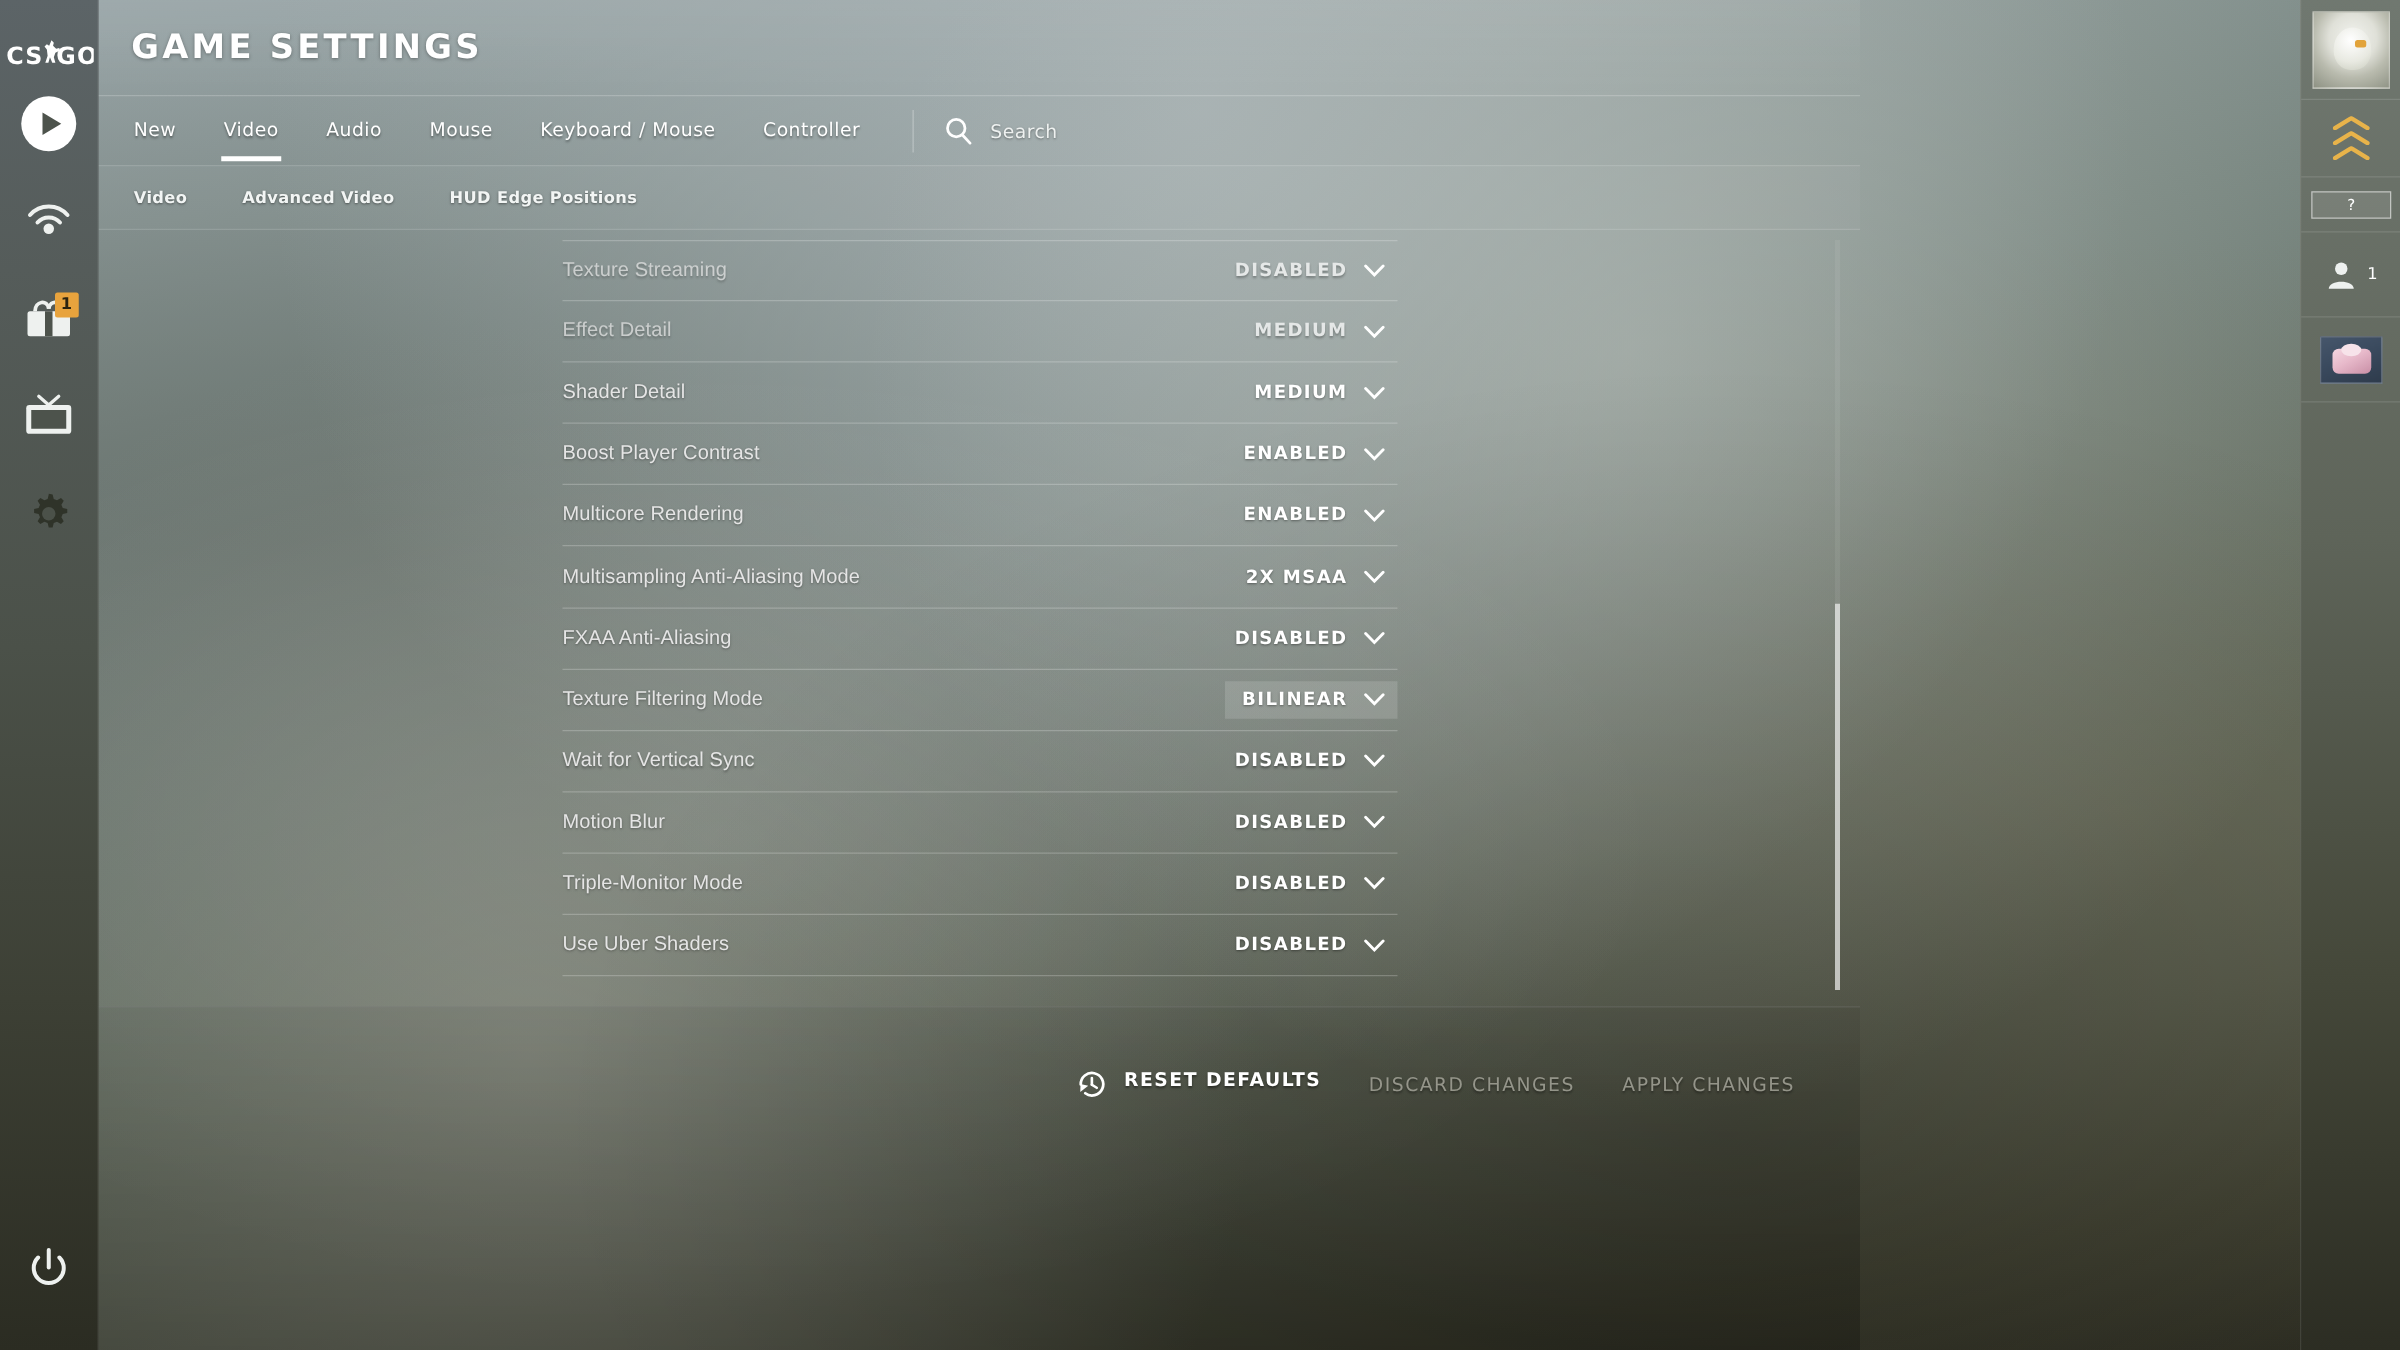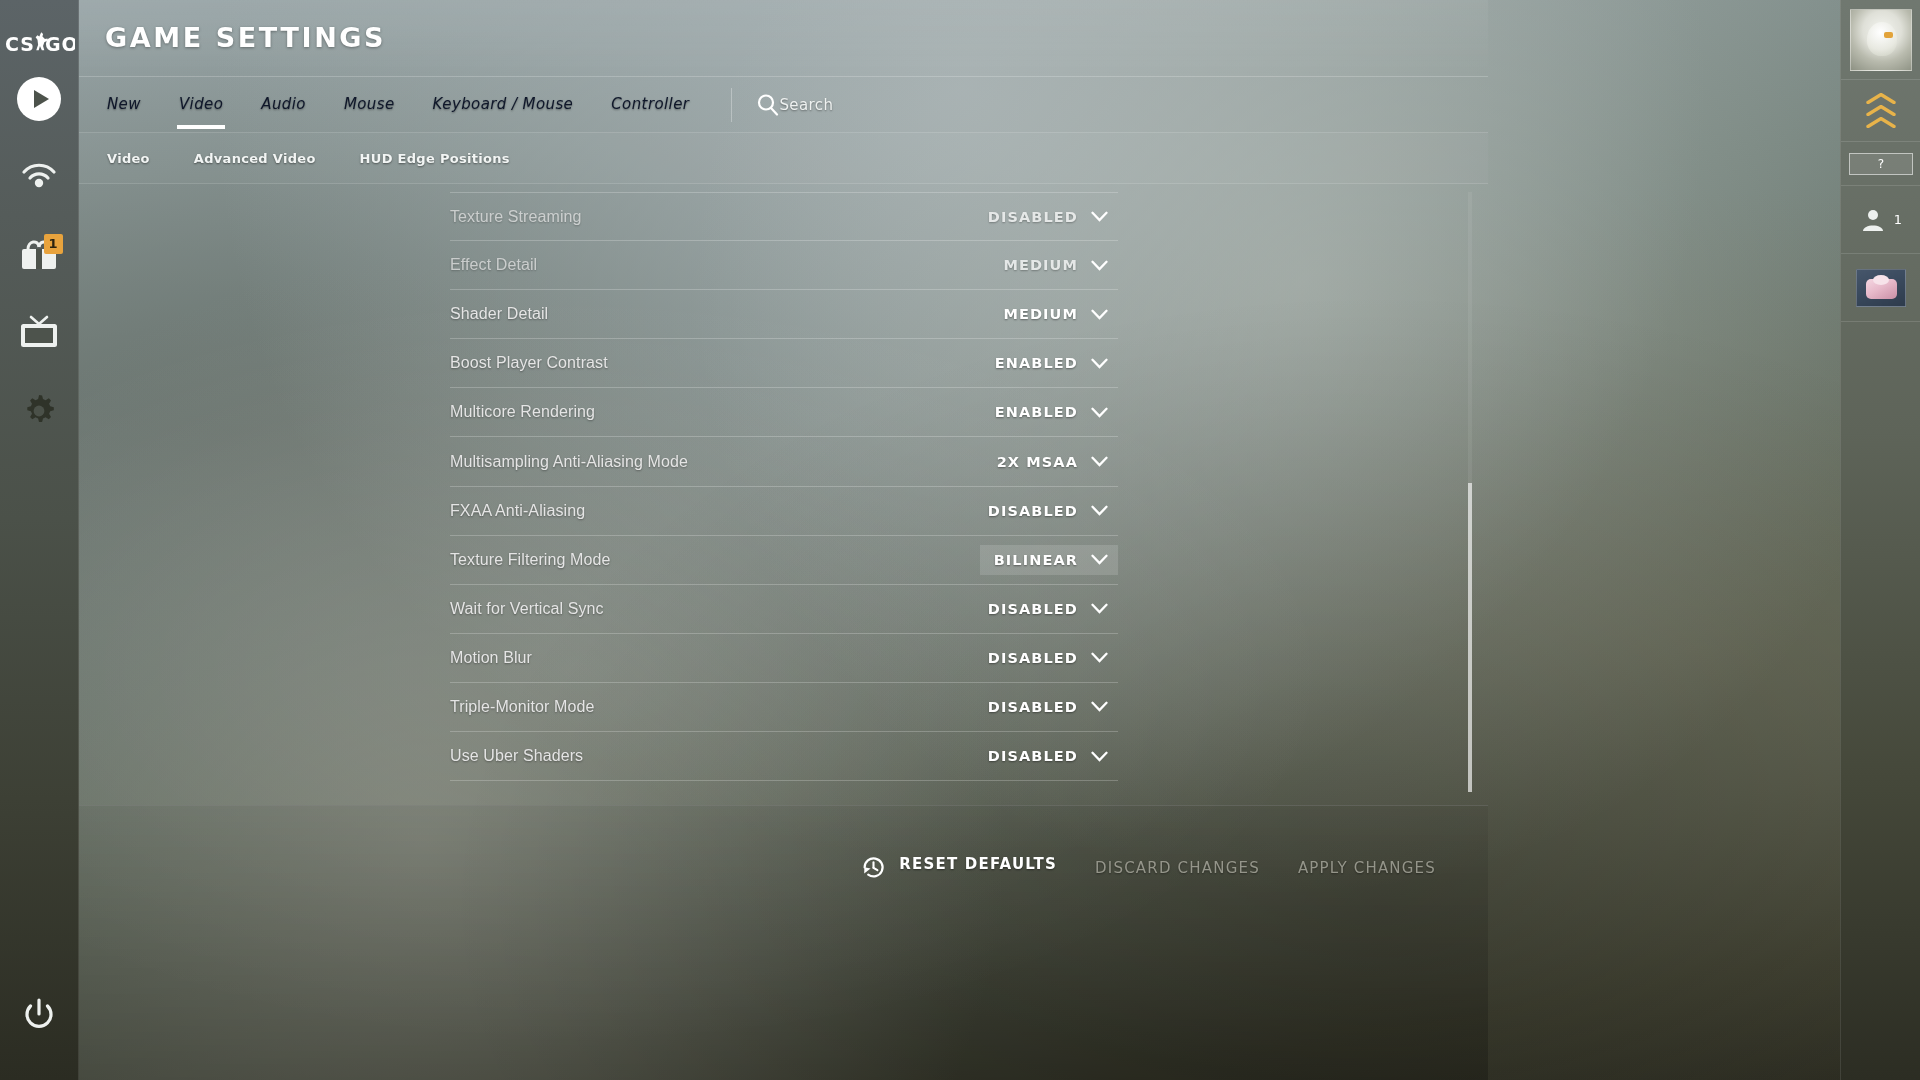--- a/index.html
+++ b/index.html
@@ -62,33 +62,32 @@
     font-size:27px; font-weight:bold; letter-spacing:2.6px; color:#ffffff;
     text-shadow:0 1px 3px rgba(0,0,0,.35);
   }
 
   
   #tabs {
     position:absolute; left:79px; top:77px; width:1409px; height:55px;
     display:flex; align-items:center; padding-left:26px;
   }
   .tab {
-    position:relative; font-size:15px; color:#0f172a; letter-spacing:.4px;
+    position:relative; font-size:15px; color:#ffffff; letter-spacing:.4px;
     margin-right:34px; cursor:pointer; padding:14px 2px 16px;
     font-family:"DejaVu Sans", sans-serif;
     text-shadow:0 1px 2px rgba(0,0,0,.4);
-    font-style:italic;
   }
   .tab.active:after {
     content:""; position:absolute; left:0; right:0; bottom:0; height:4px; background:#fff;
   }
   .vsep { width:1px; height:34px; background:rgba(255,255,255,.30); margin:0 24px 0 6px; }
   .search { display:flex; align-items:center; cursor:pointer; }
   .search span {
-    font-size:15px; color:#eef1f0; letter-spacing:.4px;
+    font-size:15px; color:#eef1f0; margin-left:14px; letter-spacing:.4px;
     font-family:"DejaVu Sans", sans-serif; text-shadow:0 1px 2px rgba(0,0,0,.4);
   }
 
   
   #subtabs {
     position:absolute; left:79px; top:132px; width:1409px; height:52px;
     display:flex; align-items:center; padding-left:28px;
     border-top:1px solid rgba(255,255,255,.13);
     border-bottom:1px solid rgba(255,255,255,.13);
     background:rgba(255,255,255,.03);

